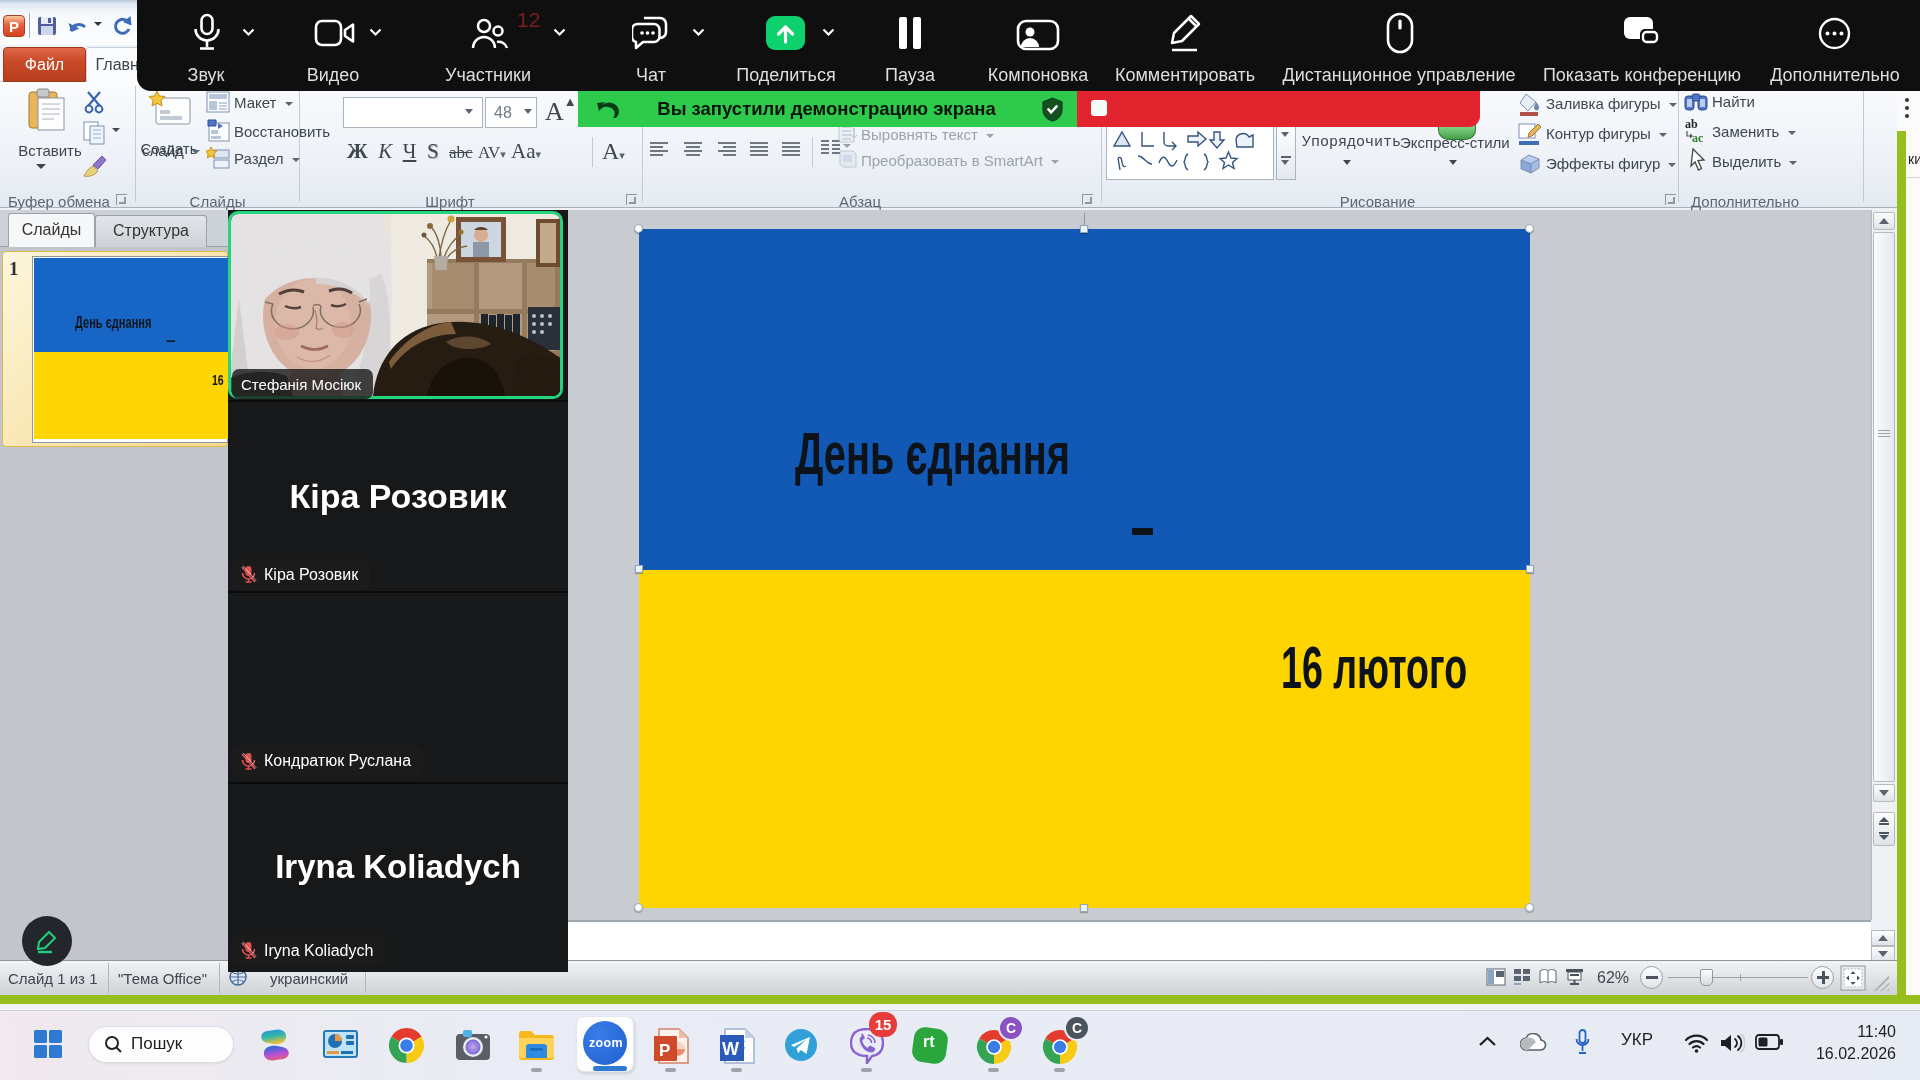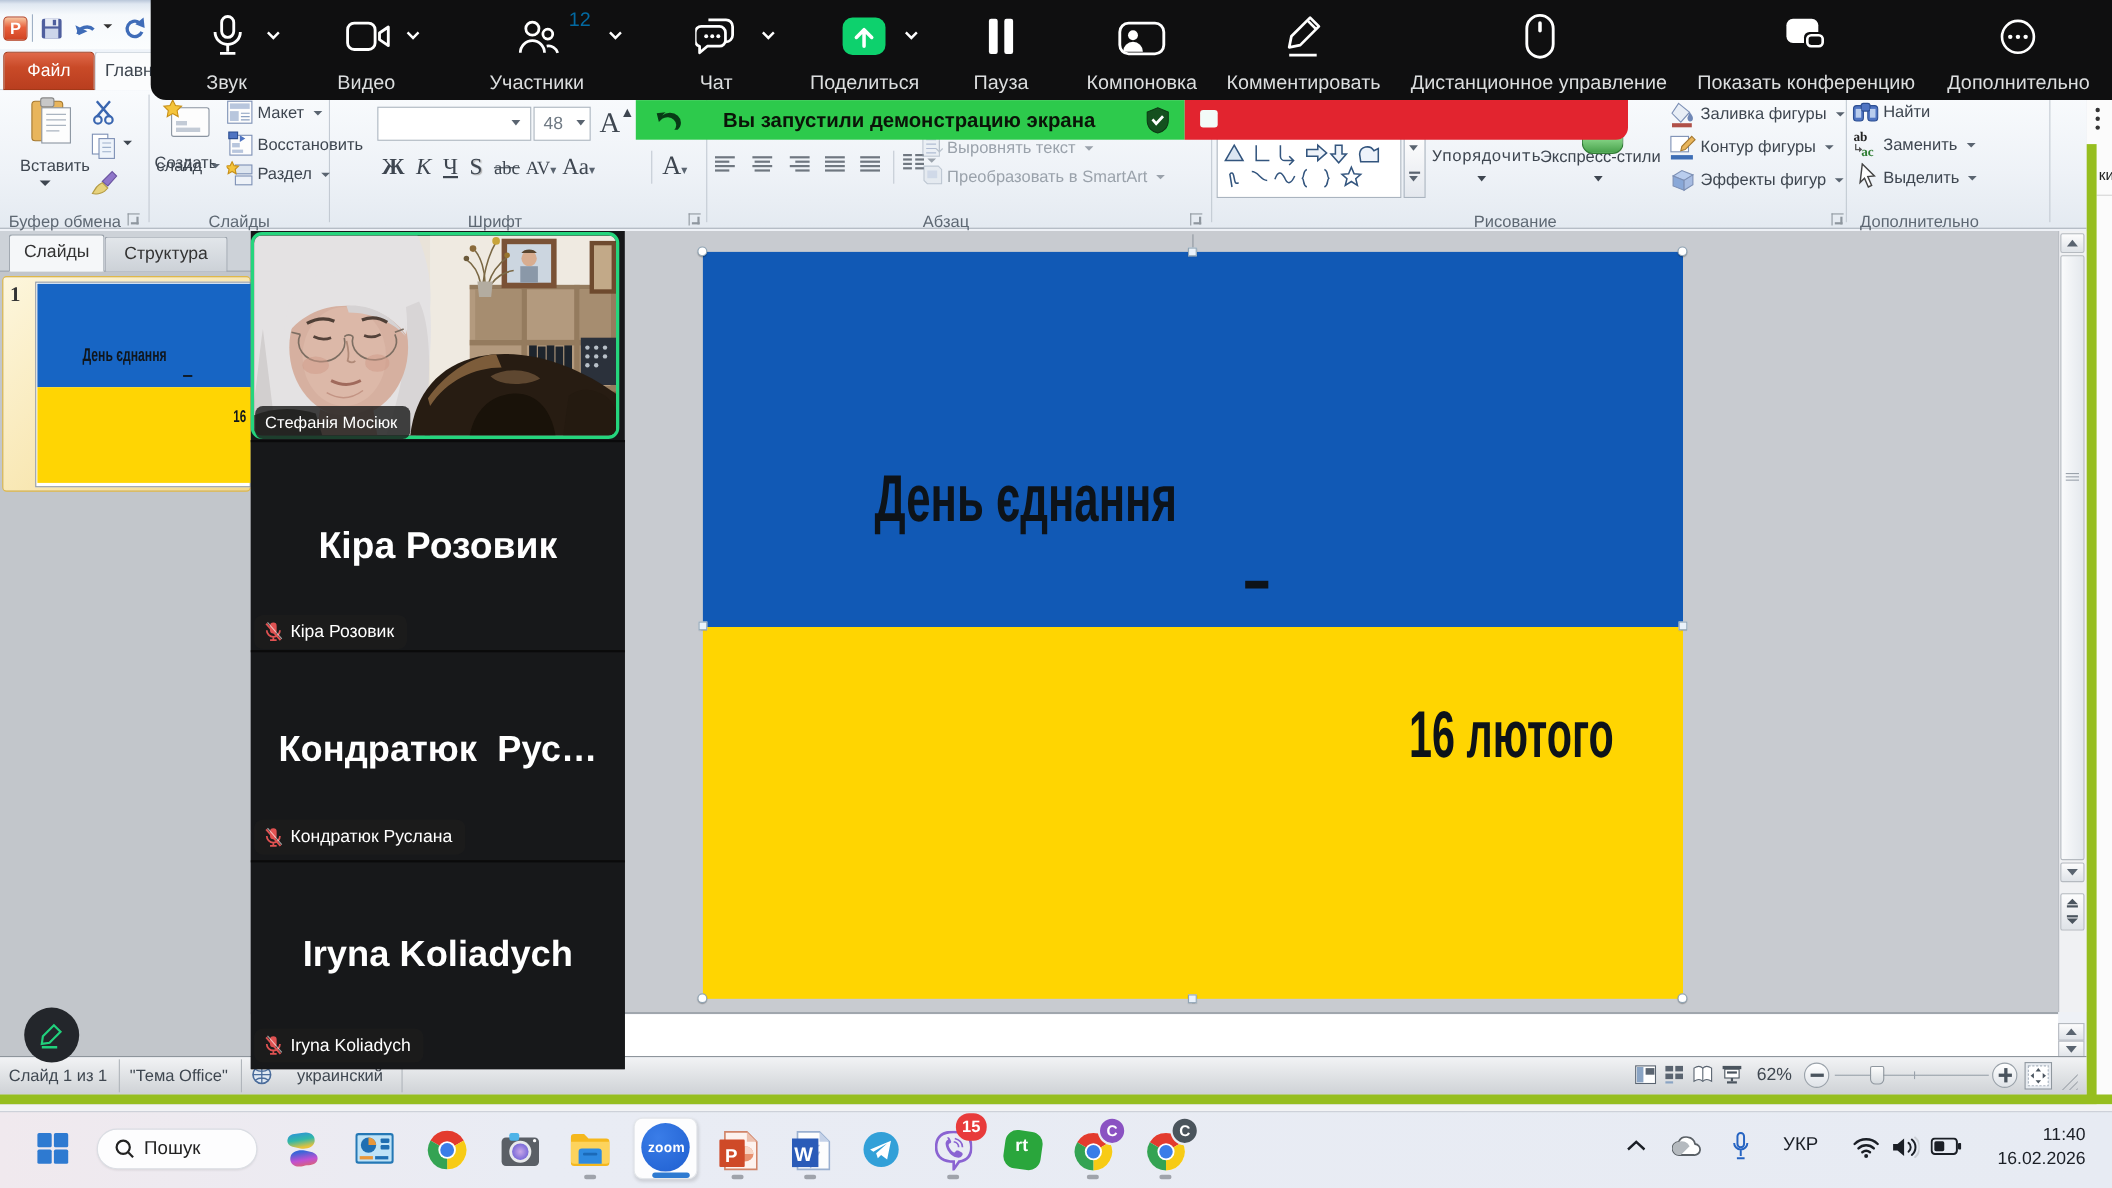--- a/index.html
+++ b/index.html
@@ -591,21 +591,21 @@
         <path d="M1.5 1.5 l5 5 5 -5" fill="none" stroke="#fff" stroke-width="2.2"></path>
       </svg>
   <div class="ztool-label" style="left:295px;width:76px;">Видео</div>
 
   <svg class="abs" style="left:470px;top:14px;" width="40" height="40" viewBox="0 0 40 40">
         <circle cx="14" cy="12" r="6" fill="none" stroke="#fff" stroke-width="2.5"></circle>
         <path d="M3 34 a11 11 0 0 1 22 0" fill="none" stroke="#fff" stroke-width="2.5"></path>
         <circle cx="28" cy="17" r="4.5" fill="none" stroke="#fff" stroke-width="2.5"></circle>
         <path d="M27 28 a8.5 8.5 0 0 1 10 6" fill="none" stroke="#fff" stroke-width="2.5"></path>
       </svg>
-  <div class="abs" style="left:517px;top:8px;font-size:18px;color:#0369a1;">12</div>
+  <div class="abs" style="left:517px;top:8px;font-size:21px;color:#7f1d1d;">12</div>
   <svg class="abs" style="left:553px;top:28px;" width="13" height="9" viewBox="0 0 13 9">
         <path d="M1.5 1.5 l5 5 5 -5" fill="none" stroke="#fff" stroke-width="2.2"></path>
       </svg>
   <div class="ztool-label" style="left:444px;width:88px;">Участники</div>
 
   <svg class="abs" style="left:632px;top:12px;" width="40" height="40" viewBox="0 0 40 40">
         <path d="M12 6 h16 a6 6 0 0 1 6 6 v8 a6 6 0 0 1 -6 6 h-1" fill="none" stroke="#fff" stroke-width="2.5"></path>
         <path d="M6 12 h16 a5.5 5.5 0 0 1 5.5 5.5 v7 a5.5 5.5 0 0 1 -5.5 5.5 h-11 l-7 6 v-6 a5.5 5.5 0 0 1 -4 -5.5 v-7 a5.5 5.5 0 0 1 6 -5.5z" fill="none" stroke="#fff" stroke-width="2.5" stroke-linejoin="round"></path>
         <g fill="#fff">
           <circle cx="10" cy="21" r="1.8"></circle>
@@ -793,21 +793,20 @@
 
   <div class="abs" style="left:0;top:190px;width:340px;height:191px;background:#17181a;border-top:2px solid #0a0a0b;"></div>
   <div class="bigname" style="left:0;top:267px;font-size:34px;">Кіра Розовик</div>
   <div class="tag" style="left:3px;top:349px;height:31px;font-size:16px;"><svg width="17" height="19" viewBox="0 0 17 19" style="margin-right:7px;">
           <rect x="5.5" y="1" width="6" height="10" rx="3" fill="#e05252"></rect>
           <path d="M2.5 8 a6 6 0 0 0 12 0 M8.5 14 v3 M5.5 17 h6" stroke="#e05252" stroke-width="1.6" fill="none"></path>
           <path d="M2 2 l13 15" stroke="#e05252" stroke-width="1.8"></path>
           <path d="M3.2 0.8 l13 15" stroke="#fff" stroke-width="1" opacity=".6"></path>
         </svg>Кіра Розовик</div>
   <div class="abs" style="left:0;top:381px;width:340px;height:191px;background:#17181a;border-top:2px solid #0a0a0b;"></div>
-  <div class="bigname" style="left:0;top:452px;font-size:33px;">Кондратюк&nbsp;&nbsp;Рус…</div>
   <div class="tag" style="left:3px;top:535px;height:32px;font-size:16px;"><svg width="17" height="19" viewBox="0 0 17 19" style="margin-right:7px;">
           <rect x="5.5" y="1" width="6" height="10" rx="3" fill="#e05252"></rect>
           <path d="M2.5 8 a6 6 0 0 0 12 0 M8.5 14 v3 M5.5 17 h6" stroke="#e05252" stroke-width="1.6" fill="none"></path>
           <path d="M2 2 l13 15" stroke="#e05252" stroke-width="1.8"></path>
           <path d="M3.2 0.8 l13 15" stroke="#fff" stroke-width="1" opacity=".6"></path>
         </svg>Кондратюк Руслана</div>
   <div class="abs" style="left:0;top:572px;width:340px;height:190px;background:#17181a;border-top:2px solid #0a0a0b;"></div>
   <div class="bigname" style="left:0;top:638px;font-size:33px;">Iryna Koliadych</div>
   <div class="tag" style="left:3px;top:725px;height:31px;font-size:16px;"><svg width="17" height="19" viewBox="0 0 17 19" style="margin-right:7px;">
           <rect x="5.5" y="1" width="6" height="10" rx="3" fill="#e05252"></rect>

